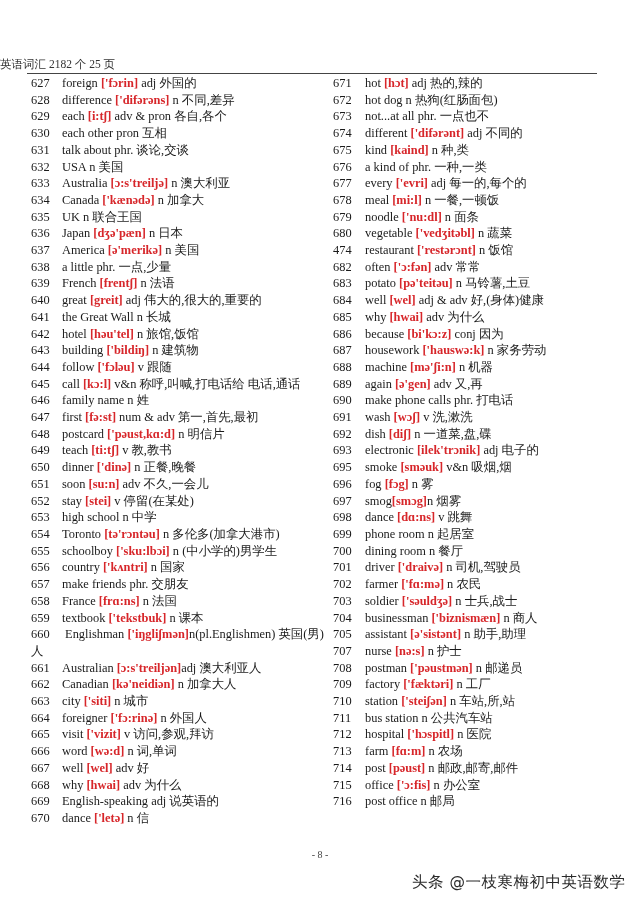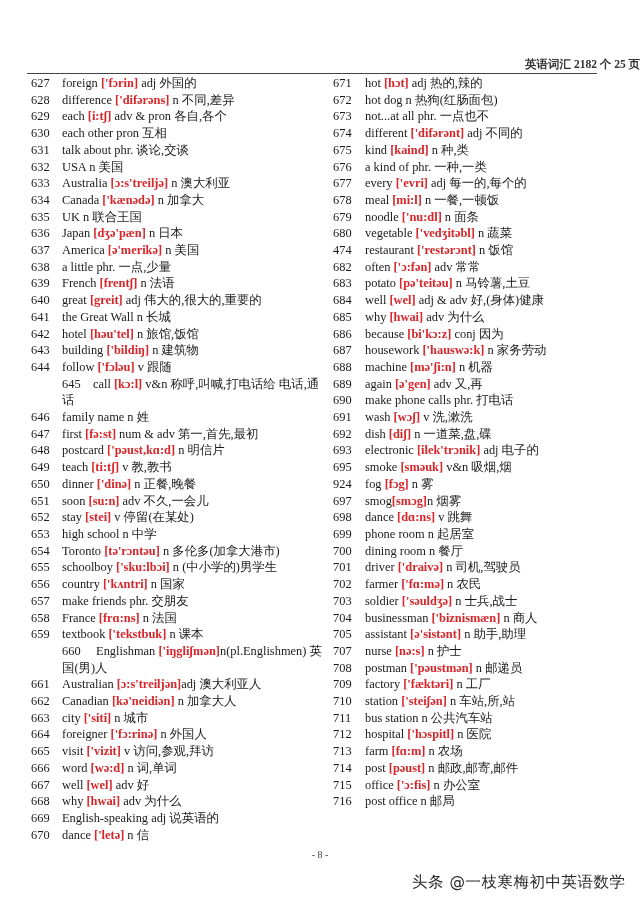--- a/index.html
+++ b/index.html
@@ -1,33 +1,33 @@
 <!DOCTYPE html>
 <html><head>
 <meta charset="utf-8">
 <style>
   html, body { margin: 0; padding: 0; }
   body {
     width: 640px; height: 904px; background: #ffffff; position: relative; overflow: hidden;
     font-family: "Liberation Serif", "DejaVu Serif", serif; color: #1a1a1a;
   }
   .page-title {
-    position: absolute; top: 57px; left: 0; width: 640px; text-align: right;
-    font-size: 11.5px; color: #333; font-weight: bold;
+    position: absolute; top: 57px; left: 0; width: 640px; text-align: left;
+    font-size: 11.5px; color: #333;
   }
   .rule {
     position: absolute; top: 73px; left: 27px; width: 570px; height: 1px; background: #444;
   }
   .col { position: absolute; top: 75px; }
   .col.left { left: 31px; width: 300px; }
   .col.right { left: 333px; width: 300px; }
   .entry {
     font-size: 12.4px; line-height: 16.7px; white-space: nowrap;
   }
-  .entry.wrap { white-space: normal; margin-left: 31px; }
+  .entry.wrap { white-space: normal; }
   .num { display: inline-block; width: 31px; }
   .col.right .num { width: 32px; }
   .ph { color: #d7262a; font-weight: bold; }
   .footer-page {
     position: absolute; top: 849px; left: 0; width: 640px; text-align: center;
     font-size: 10px; color: #444;
   }
   .watermark {
     position: absolute; top: 872px; left: 412px; font-family: "DejaVu Sans", sans-serif;
     font-size: 15.5px; color: #2a2a2a; letter-spacing: 0.5px; text-align: center;
@@ -103,21 +103,21 @@
     <div class="entry"><span class="num">685</span><span>why </span><span class="ph">[hwai]</span><span> adv  为什么</span></div>
     <div class="entry"><span class="num">686</span><span>because </span><span class="ph">[bi'kɔ:z]</span><span> conj  因为</span></div>
     <div class="entry"><span class="num">687</span><span>housework </span><span class="ph">['hauswə:k]</span><span> n  家务劳动</span></div>
     <div class="entry"><span class="num">688</span><span>machine </span><span class="ph">[mə'ʃi:n]</span><span> n  机器</span></div>
     <div class="entry"><span class="num">689</span><span>again </span><span class="ph">[ə'gen]</span><span> adv  又,再</span></div>
     <div class="entry"><span class="num">690</span><span>make phone calls      phr.  打电话</span><span class="ph"></span><span></span></div>
     <div class="entry"><span class="num">691</span><span>wash </span><span class="ph">[wɔʃ]</span><span> v    洗,漱洗</span></div>
     <div class="entry"><span class="num">692</span><span>dish </span><span class="ph">[diʃ]</span><span> n  一道菜,盘,碟</span></div>
     <div class="entry"><span class="num">693</span><span>electronic </span><span class="ph">[ilek'trɔnik]</span><span> adj  电子的</span></div>
     <div class="entry"><span class="num">695</span><span>smoke </span><span class="ph">[sməuk]</span><span> v&amp;n  吸烟,烟</span></div>
-    <div class="entry"><span class="num">924</span><span>fog </span><span class="ph">[fɔg]</span><span> n  雾</span></div>
+    <div class="entry"><span class="num">696</span><span>fog </span><span class="ph">[fɔg]</span><span> n  雾</span></div>
     <div class="entry"><span class="num">697</span><span>smog</span><span class="ph">[smɔg]</span><span>n  烟雾</span></div>
     <div class="entry"><span class="num">698</span><span>dance </span><span class="ph">[dɑ:ns]</span><span> v    跳舞</span></div>
     <div class="entry"><span class="num">699</span><span>phone room      n  起居室</span><span class="ph"></span><span></span></div>
     <div class="entry"><span class="num">700</span><span>dining room      n  餐厅</span><span class="ph"></span><span></span></div>
     <div class="entry"><span class="num">701</span><span>driver </span><span class="ph">['draivə]</span><span> n  司机,驾驶员</span></div>
     <div class="entry"><span class="num">702</span><span>farmer </span><span class="ph">['fɑ:mə]</span><span> n  农民</span></div>
     <div class="entry"><span class="num">703</span><span>soldier </span><span class="ph">['səuldʒə]</span><span> n  士兵,战士</span></div>
     <div class="entry"><span class="num">704</span><span>businessman </span><span class="ph">['biznismæn]</span><span> n  商人</span></div>
     <div class="entry"><span class="num">705</span><span>assistant </span><span class="ph">[ə'sistənt]</span><span> n  助手,助理</span></div>
     <div class="entry"><span class="num">707</span><span>nurse </span><span class="ph">[nə:s]</span><span> n  护士</span></div>

